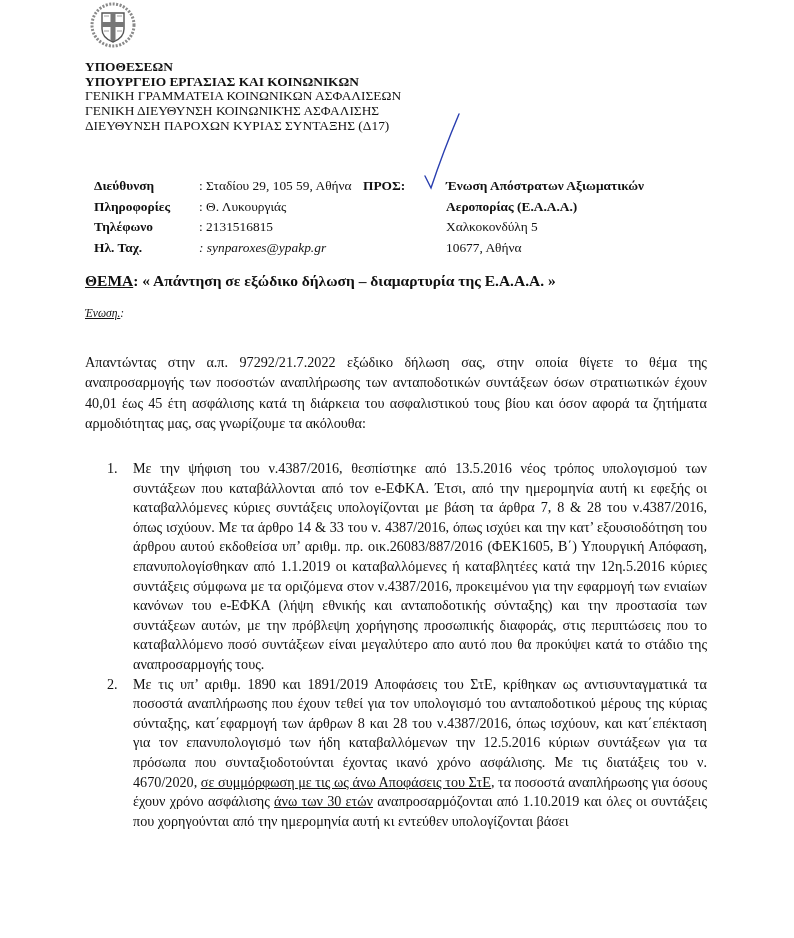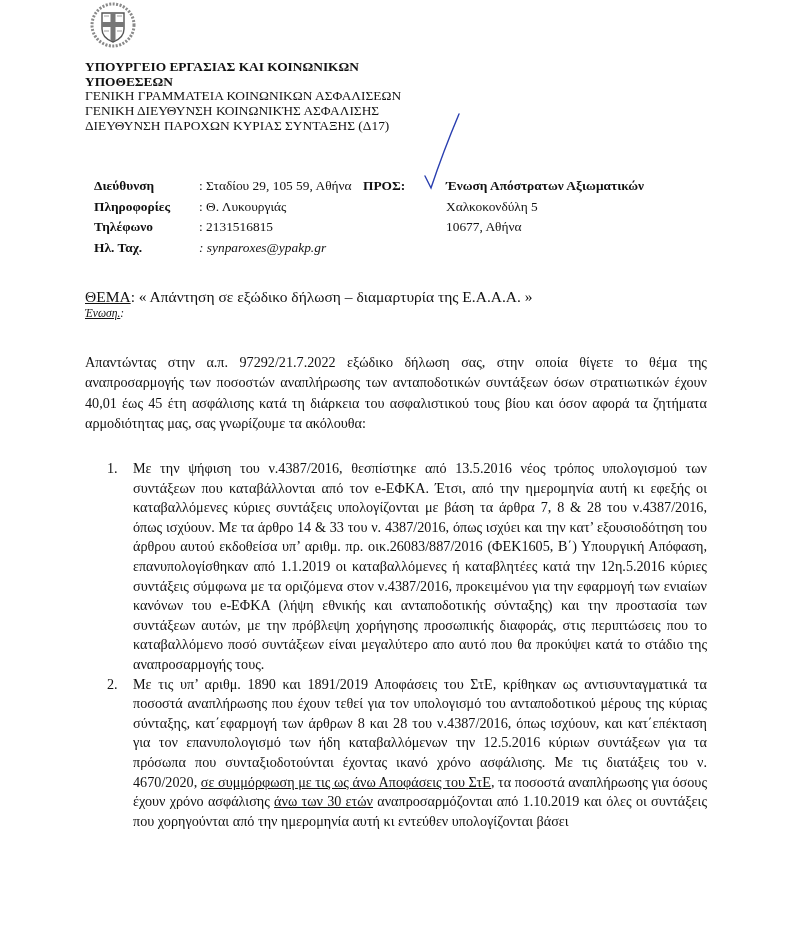--- a/index.html
+++ b/index.html
@@ -17,21 +17,21 @@
   .contact .row { display: flex; white-space: nowrap; }
   .contact .lbl { width: 105px; font-weight: bold; }
   .contact .val { }
   .contact .val.it { font-style: italic; }
 
   .pros-label { position: absolute; left: 363px; top: 176px; font-size: 13.4px; font-weight: bold; line-height: 20.5px; }
   .check { position: absolute; left: 423px; top: 112px; width: 40px; height: 80px; }
   .recipient { position: absolute; left: 446px; top: 176px; font-size: 13.4px; line-height: 20.5px; white-space: nowrap; }
   .recipient .b { font-weight: bold; }
 
-  .subject { position: absolute; left: 85px; top: 288px; font-size: 15.5px; font-weight: normal; white-space: nowrap; }
+  .subject { position: absolute; left: 85px; top: 272px; font-size: 15.5px; font-weight: bold; white-space: nowrap; }
   .subject .u { text-decoration: underline; }
   .rel { position: absolute; left: 85px; top: 307px; font-size: 11.5px; font-style: italic; line-height: 13.5px; white-space: nowrap; }
   .rel .u { text-decoration: underline; }
 
   .para { position: absolute; left: 85px; top: 352px; width: 622px; font-size: 14.2px; line-height: 20.4px; text-align: justify; }
   .list { position: absolute; left: 107px; top: 459px; width: 600px; font-size: 14.2px; line-height: 19.6px; margin: 0; padding: 0; list-style: none; }
   .list li { position: relative; padding-left: 26px; text-align: justify; }
   .list li .num { position: absolute; left: 0; top: 0; }
   .u { text-decoration: underline; }
 </style>
@@ -43,22 +43,22 @@
   <path d="M14 11 H36 V27 Q36 36 25 40 Q14 36 14 27 Z" fill="none" stroke="#555" stroke-width="1.4"></path>
   <rect x="22.5" y="11" width="5" height="28" fill="#777"></rect>
   <rect x="14" y="20" width="22" height="5" fill="#777"></rect>
   <line x1="16" y1="14" x2="21" y2="14" stroke="#999" stroke-width="1"></line>
   <line x1="29" y1="14" x2="34" y2="14" stroke="#999" stroke-width="1"></line>
   <line x1="16" y1="29" x2="21" y2="29" stroke="#999" stroke-width="1"></line>
   <line x1="29" y1="29" x2="34" y2="29" stroke="#999" stroke-width="1"></line>
 </svg>
 
 <div class="header">
+  <div class="b">ΥΠΟΘΕΣΕΩΝ</div>
   <div class="b">ΥΠΟΥΡΓΕΙΟ ΕΡΓΑΣΙΑΣ ΚΑΙ ΚΟΙΝΩΝΙΚΩΝ</div>
-  <div class="b">ΥΠΟΘΕΣΕΩΝ</div>
   <div>ΓΕΝΙΚΗ ΓΡΑΜΜΑΤΕΙΑ ΚΟΙΝΩΝΙΚΩΝ ΑΣΦΑΛΙΣΕΩΝ</div>
   <div>ΓΕΝΙΚΗ ΔΙΕΥΘΥΝΣΗ ΚΟΙΝΩΝΙΚΉΣ ΑΣΦΑΛΙΣΗΣ</div>
   <div>ΔΙΕΥΘΥΝΣΗ ΠΑΡΟΧΩΝ ΚΥΡΙΑΣ ΣΥΝΤΑΞΗΣ (Δ17)</div>
 </div>
 
 <div class="contact">
   <div class="row">
     <span class="lbl">Διεύθυνση</span>
     <span class="val">: Σταδίου 29, 105 59, Αθήνα</span>
   </div>
@@ -77,20 +77,21 @@
 </div>
 
 <div class="pros-label">ΠΡΟΣ:</div>
 
 <svg class="check" viewBox="0 0 40 80">
   <path d="M2 64 L8 76 Q20 40 36 2" fill="none" stroke="#2a3fb0" stroke-width="1.4" stroke-linecap="round"></path>
 </svg>
 
 <div class="recipient">
   <div class="b">Ένωση Απόστρατων Αξιωματικών</div>
+  <div class="b">Αεροπορίας (Ε.Α.Α.Α.)</div>
   <div>Χαλκοκονδύλη 5</div>
   <div>10677, Αθήνα</div>
 </div>
 
 <div class="subject">
   <span class="u">ΘΕΜΑ</span><span>: « Απάντηση σε εξώδικο δήλωση – διαμαρτυρία της Ε.Α.Α.Α. »</span>
 </div>
 
 <div class="rel">
   <div><span class="u">Ένωση.</span><span>:</span></div>

